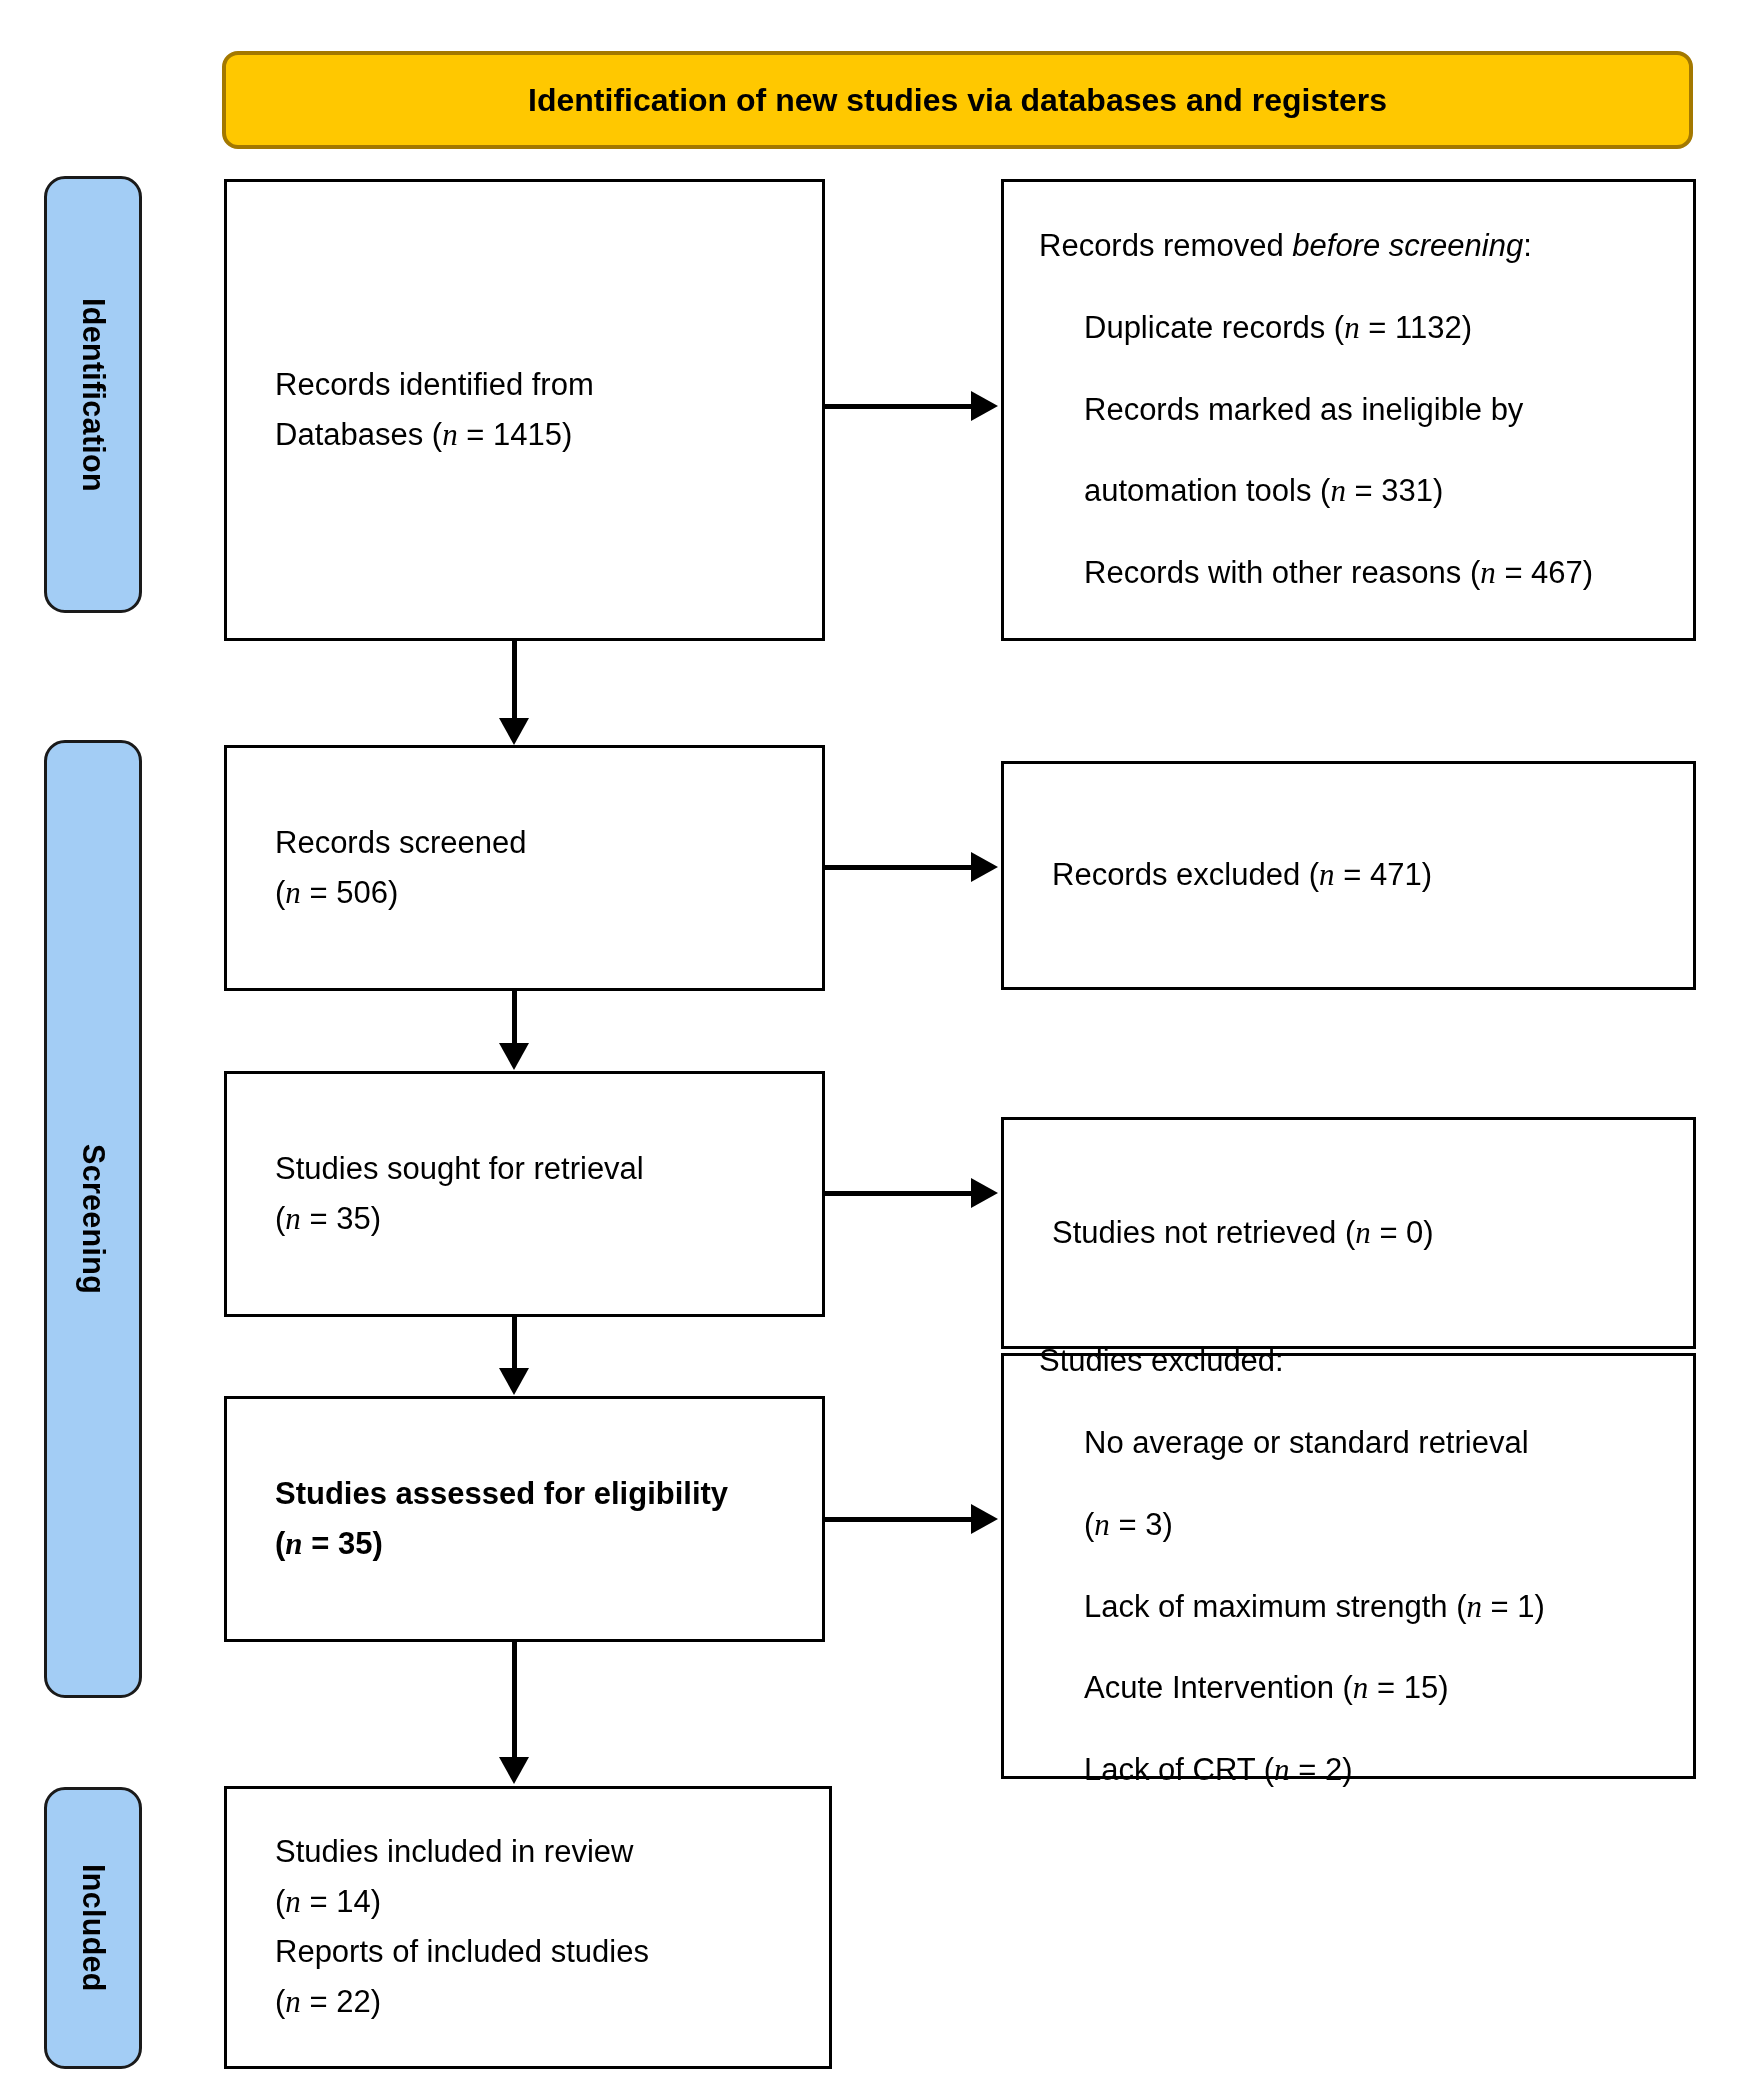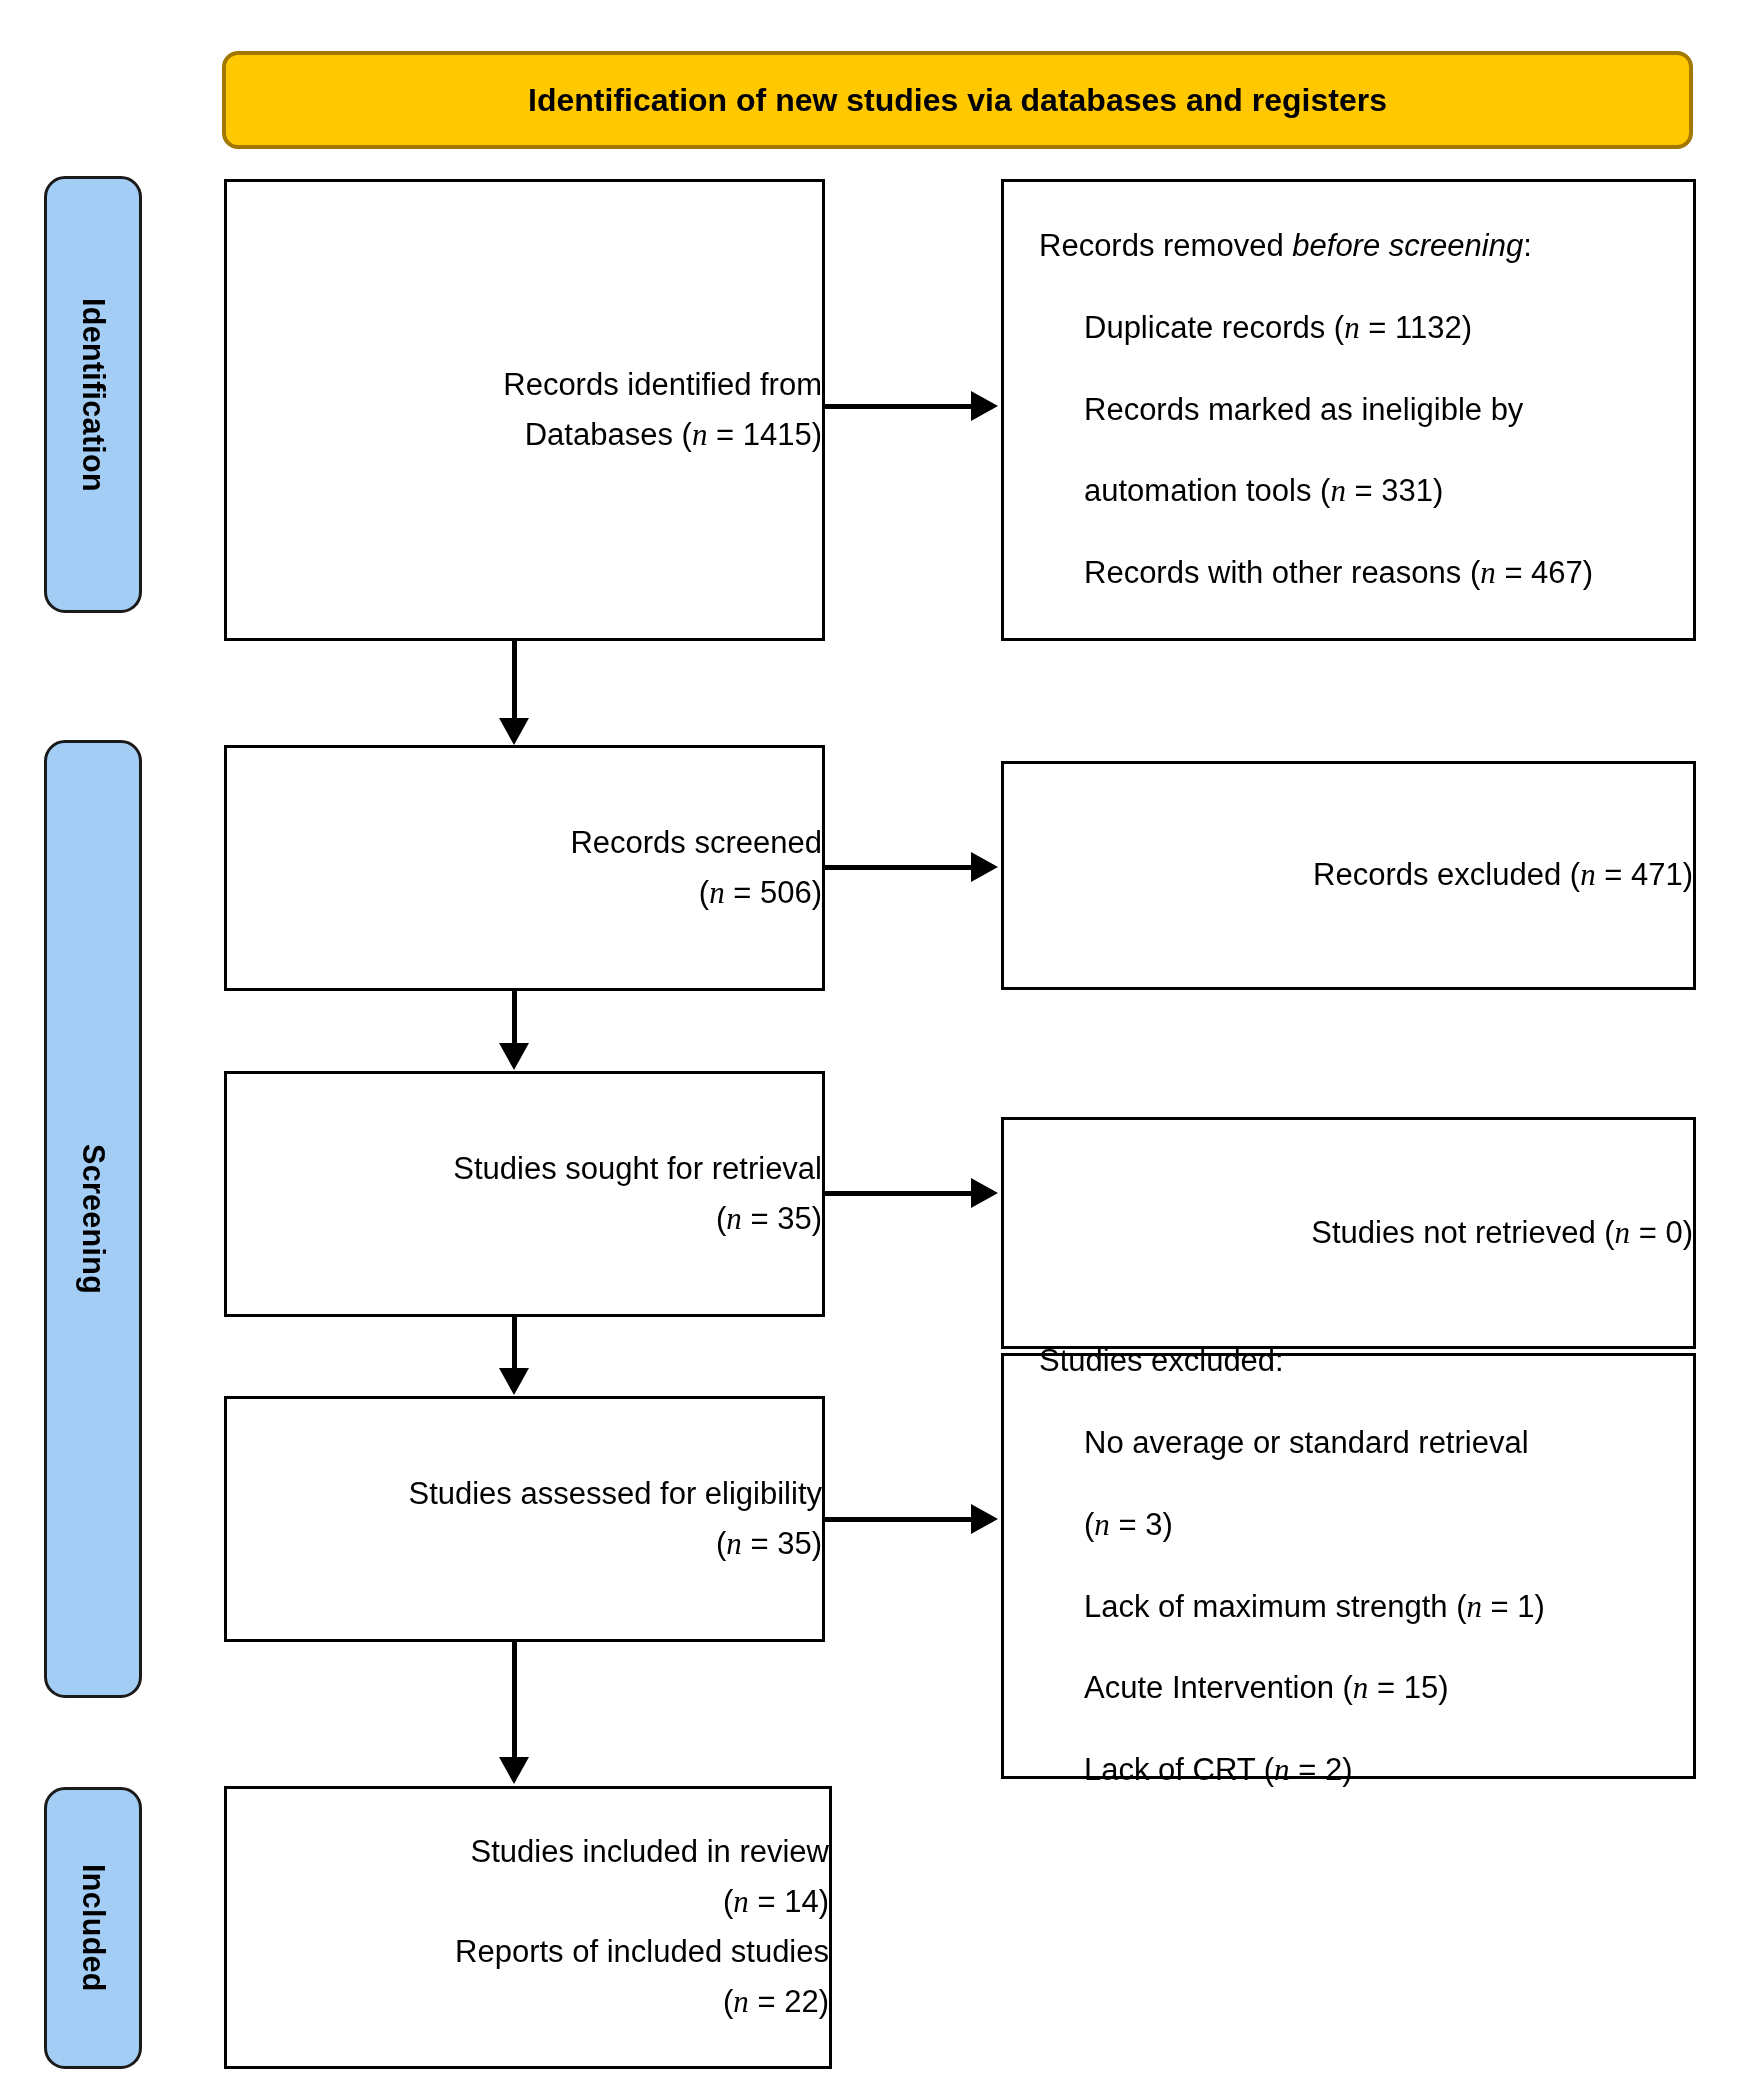--- a/index.html
+++ b/index.html
@@ -73,21 +73,21 @@
   
   .flow-box {
     position: absolute;
     background: #ffffff;
     border: 3.7px solid #000000;
     box-sizing: border-box;
     display: flex;
     flex-direction: column;
     justify-content: center;
   }
-  .flow-box.center { align-items: flex-end; text-align: center; }
+  .flow-box.center { align-items: flex-start; text-align: center; padding-left: 48px; }
   .flow-box.left   { align-items: flex-start; text-align: left; }
 
   .flow-box .line {
     font-size: 31px;
     color: #000000;
     line-height: 1.05;
     white-space: nowrap;
   }
   .flow-box.center .line { padding: 8.7px 0; }
   .flow-box.left   .line { padding: 10.6px 0; }
@@ -97,21 +97,21 @@
   .it { font-style: italic; }
   .nvar { font-style: italic; font-family: "Liberation Serif", serif; }
 
   
   #box-identified   { left: 224px;  top: 179px;  width: 601px;  height: 462px; }
   #box-removed      { left: 1001px; top: 179px;  width: 695px; height: 462px; }
   #box-screened     { left: 224px;  top: 745px; width: 601px;  height: 246px; }
   #box-excluded     { left: 1001px; top: 761px; width: 695px; height: 229px; }
   #box-sought       { left: 224px;  top: 1071px; width: 601px;  height: 246px; }
   #box-notretrieved { left: 1001px; top: 1084px; width: 695px; height: 232px; margin-top: 33px; }
-  #box-assessed     { left: 224px;  top: 1396px; width: 601px;  height: 246px; }
+  #box-assessed     { left: 224px;  top: 1396px; width: 601px;  height: 246px; font-weight: bold; }
   #box-studiesexcl  { left: 1001px; top: 1353px; width: 695px; height: 426px; }
   #box-included     { left: 224px;  top: 1786px; width: 608px;  height: 283px; }
 
   
   .conn {
     position: absolute;
     background: #000000;
   }
   .conn.v { width: 5px; }
   .conn.h { height: 5px; }

